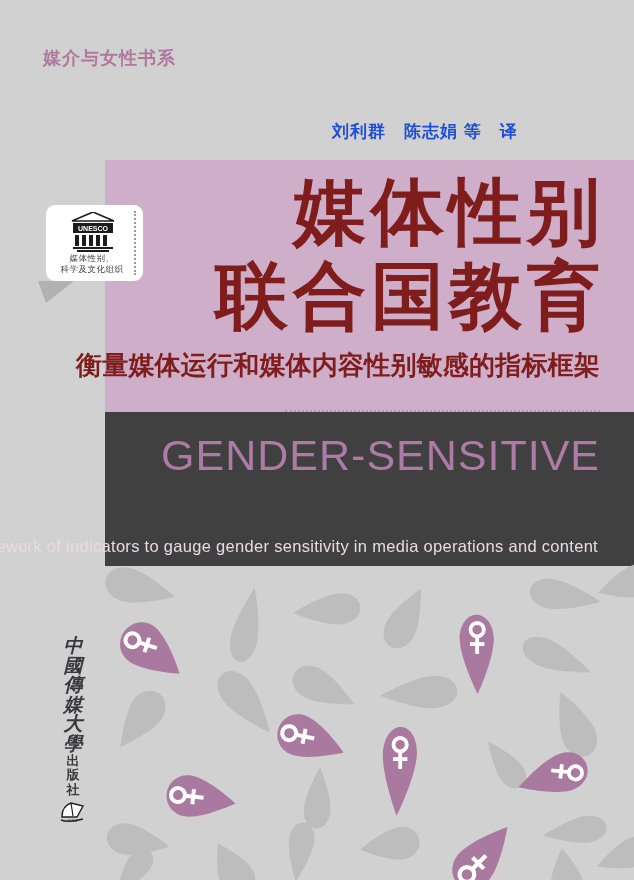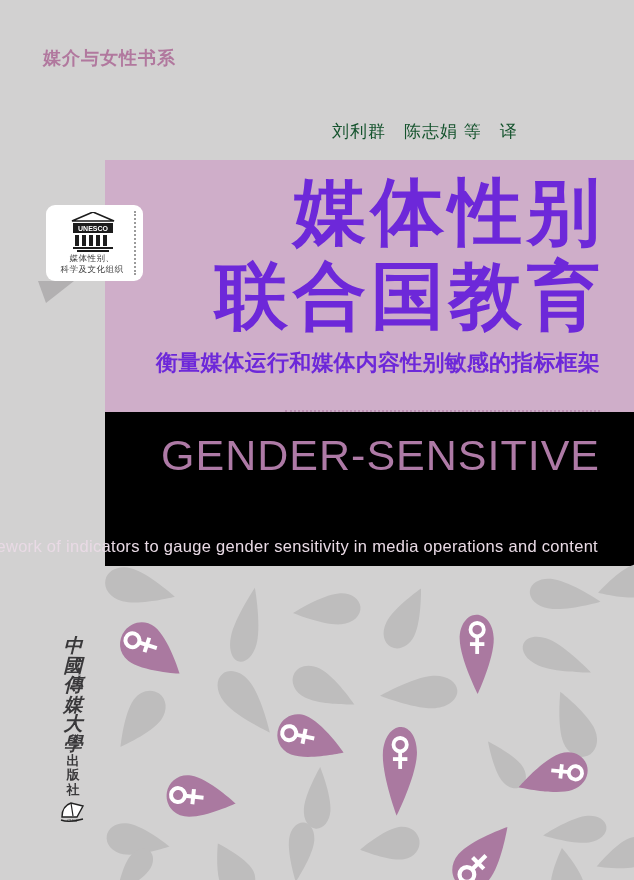--- a/index.html
+++ b/index.html
@@ -21,21 +21,21 @@
   .title-block{position:absolute;left:105px;top:160px;right:0;height:252px;}
   .cn-line{
     position:absolute;right:34px;white-space:nowrap;
     font-family:"DejaVu Sans", sans-serif;
     font-weight:900;font-size:73px;line-height:1;letter-spacing:5px;margin-right:-5px;
   }
   .cn-line1{top:15px;}
   .cn-line2{top:99px;}
   .cn-subtitle{
     position:absolute;right:34px;top:188px;white-space:nowrap;
-    font-size:22px;font-weight:600;letter-spacing:0.2px;
+    font-size:26px;font-weight:600;letter-spacing:0.2px;
   }
   
   .en-block{position:absolute;left:105px;top:412px;right:0;height:154px;}
   .dotted-rule{
     position:absolute;top:-2px;right:34px;width:315px;height:0;
     border-top:2px dotted #ba8fb1;
   }
   .en-line{
     position:absolute;right:34px;white-space:nowrap;
     font-weight:400;line-height:1;
@@ -84,29 +84,29 @@
   .pub-press-char:first-of-type{margin-top:7px;}
   .pub-logo{margin-top:4px;width:28px;height:26px;}
 </style>
 </head>
 <body>
 
 <div class="cover" style="background: rgb(210, 209, 209);">
 
   <div class="series-label" style="color: rgb(177, 120, 158);">媒介与女性书系</div>
 
-  <div class="translators" style="color: #14532d;">刘利群　陈志娟 等　译</div>
-
-  <div class="title-block" style="background: rgb(207, 174, 201); color: #6d28d9; text-decoration: underline;">
+  <div class="translators" style="color: #1d4ed8; font-weight: bold;">刘利群　陈志娟 等　译</div>
+
+  <div class="title-block" style="background: rgb(207, 174, 201); color: #7f1d1d; text-decoration: underline;">
     <div class="cn-line cn-line1">媒体性别</div>
     <div class="cn-line cn-line2">联合国教育</div>
     <div class="cn-subtitle">衡量媒体运行和媒体内容性别敏感的指标框架</div>
   </div>
 
-  <div class="en-block" style="background: #000000;">
+  <div class="en-block" style="background: #404040;">
     <div class="dotted-rule"></div>
     <div class="en-line en-line1" style="color: rgb(174, 122, 166);">GENDER-SENSITIVE</div>
     <div class="en-subtitle" style="color: rgb(233, 218, 229);">framework of indicators to gauge gender sensitivity in media operations and content</div>
   </div>
 
   <svg class="shadow-wedge" viewBox="0 0 40 23">
     <polygon points="2,0 38,0 10,22" fill="#b2b0b1"></polygon>
   </svg>
 
   <div class="unesco-box">

